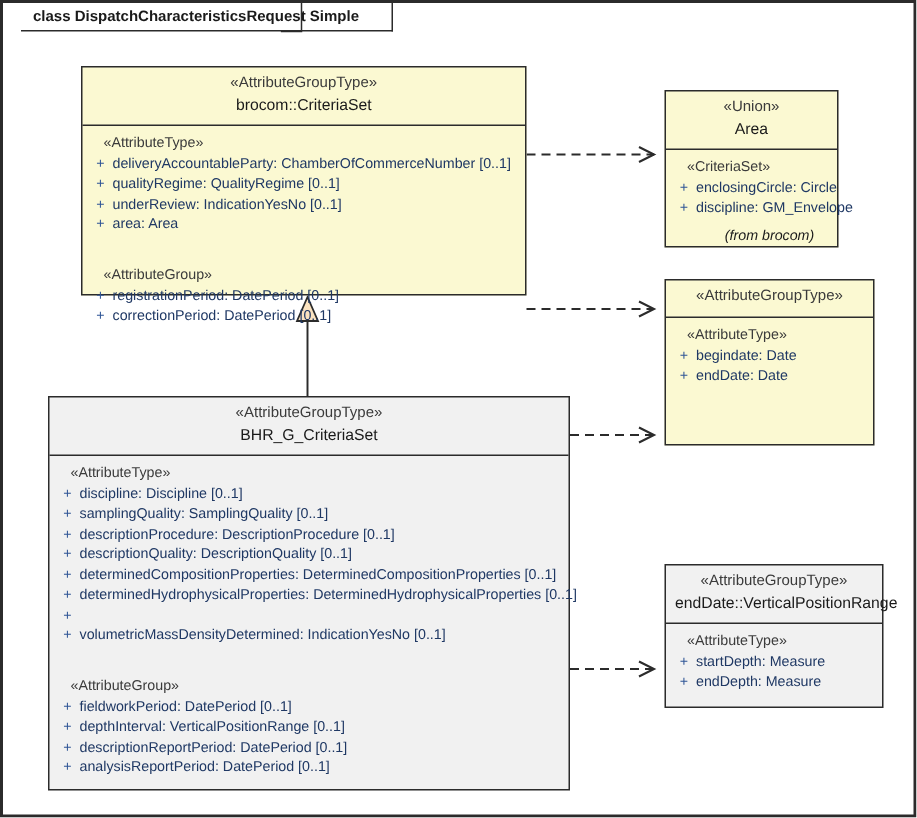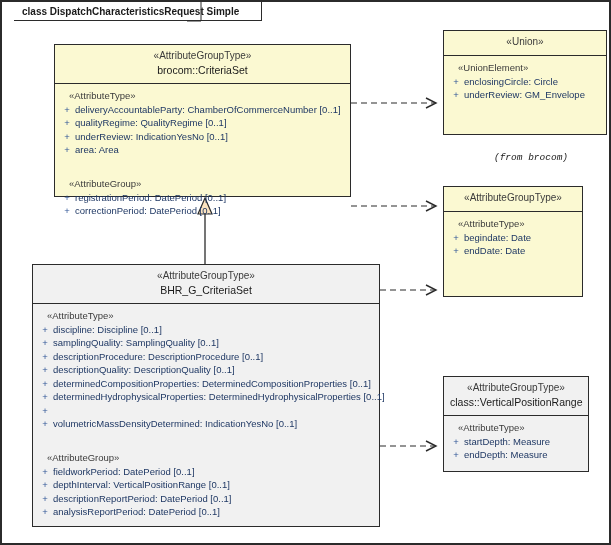--- a/index.html
+++ b/index.html
@@ -253,37 +253,38 @@
         <span class="attr-vis">+</span>
         <span class="attr-text">descriptionReportPeriod: DatePeriod [0..1]</span>
       </div>
       <div class="attr-row">
         <span class="attr-vis">+</span>
         <span class="attr-text">analysisReportPeriod: DatePeriod [0..1]</span>
       </div>
     </div>
   </div>
 
-  <div class="uml-box yellow" style="left:441px; top:28px; width:164px; height:105px;">
+  <div class="uml-box yellow" style="left:441px; top:58px; width:116px; height:105px;">
     <div class="uml-header">
       <div class="stereo">«Union»</div>
-    </div>
-    <div class="uml-body">
-      <div class="group-label">«UnionElement»</div>
+      <div class="cls-name">Area</div>
+    </div>
+    <div class="uml-body">
+      <div class="group-label">«CriteriaSet»</div>
       <div class="attr-row">
         <span class="attr-vis">+</span>
         <span class="attr-text">enclosingCircle: Circle</span>
       </div>
       <div class="attr-row">
         <span class="attr-vis">+</span>
-        <span class="attr-text">underReview: GM_Envelope</span>
-      </div>
-    </div>
-  </div>
-  <div class="from-note" style="left:459px; top:150px; width:140px;font-family:Liberation Mono, monospace;">(from brocom)</div>
+        <span class="attr-text">discipline: GM_Envelope</span>
+      </div>
+    </div>
+  </div>
+  <div class="from-note" style="left:441px; top:150px; width:140px;">(from brocom)</div>
 
   <div class="uml-box yellow" style="left:441px; top:184px; width:140px; height:111px;">
     <div class="uml-header">
       <div class="stereo">«AttributeGroupType»</div>
     </div>
     <div class="uml-body">
       <div class="group-label">«AttributeType»</div>
       <div class="attr-row">
         <span class="attr-vis">+</span>
         <span class="attr-text">begindate: Date</span>
@@ -291,21 +292,21 @@
       <div class="attr-row">
         <span class="attr-vis">+</span>
         <span class="attr-text">endDate: Date</span>
       </div>
     </div>
   </div>
 
   <div class="uml-box grey" style="left:441px; top:374px; width:146px; height:96px;">
     <div class="uml-header">
       <div class="stereo">«AttributeGroupType»</div>
-      <div class="cls-name">class::VerticalPositionRange</div>
+      <div class="cls-name">endDate::VerticalPositionRange</div>
     </div>
     <div class="uml-body">
       <div class="group-label">«AttributeType»</div>
       <div class="attr-row">
         <span class="attr-vis">+</span>
         <span class="attr-text">startDepth: Measure</span>
       </div>
       <div class="attr-row">
         <span class="attr-vis">+</span>
         <span class="attr-text">endDepth: Measure</span>

